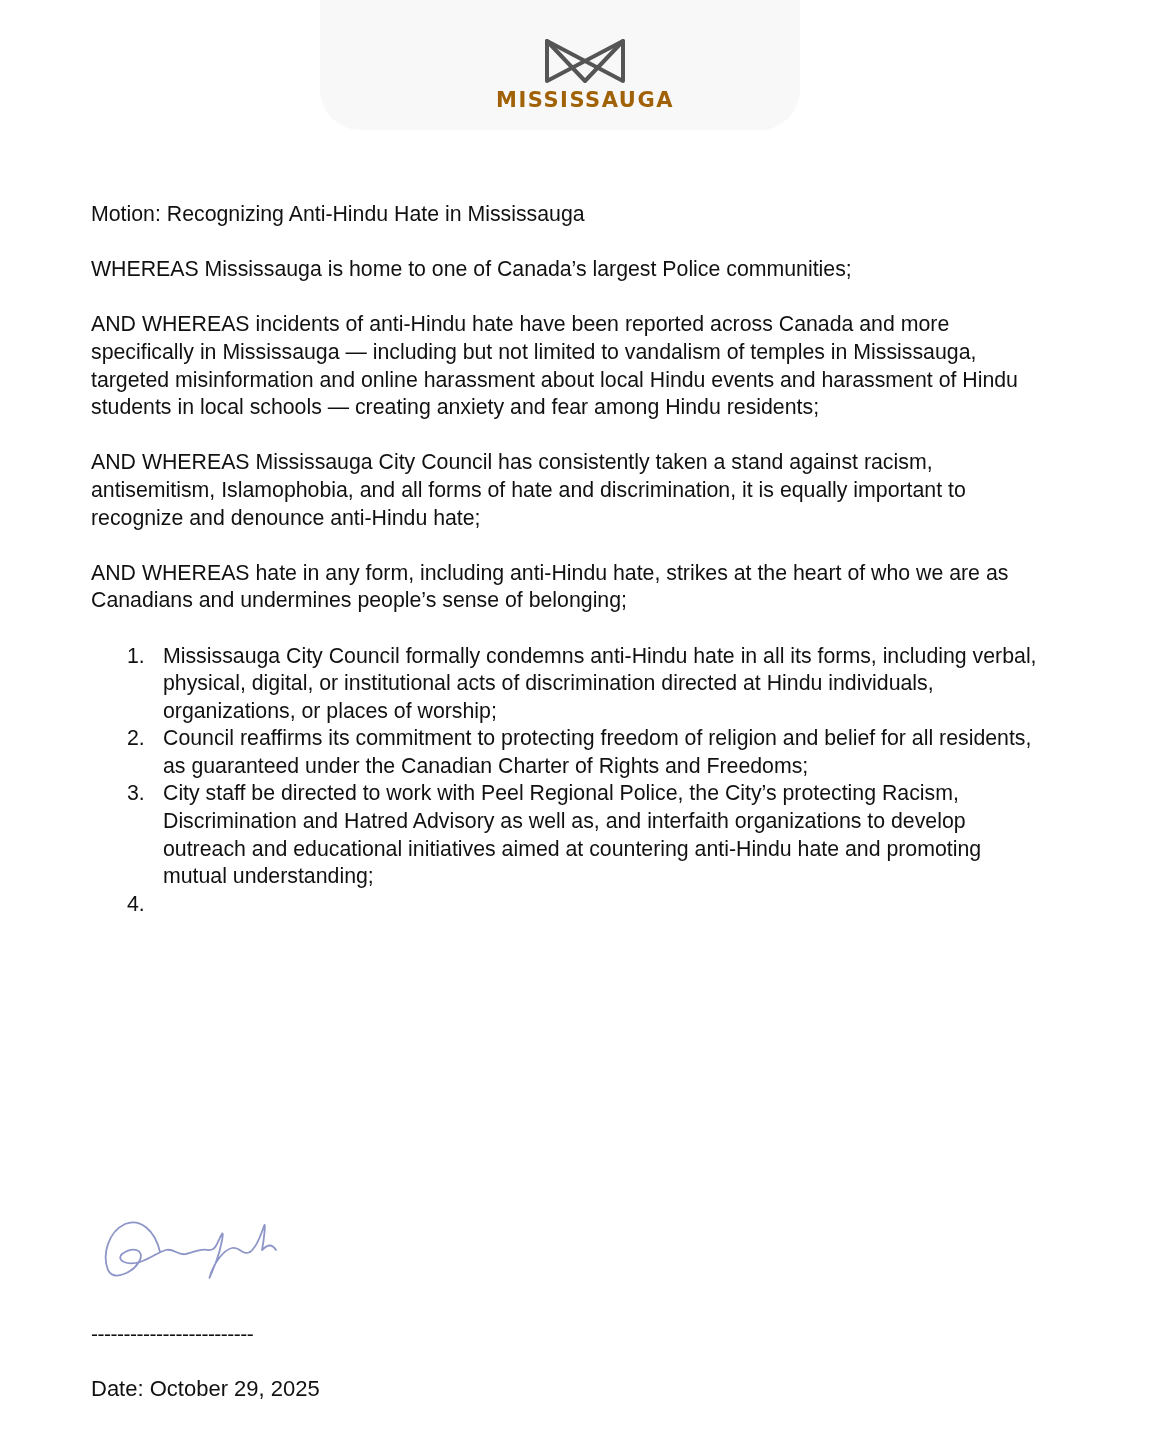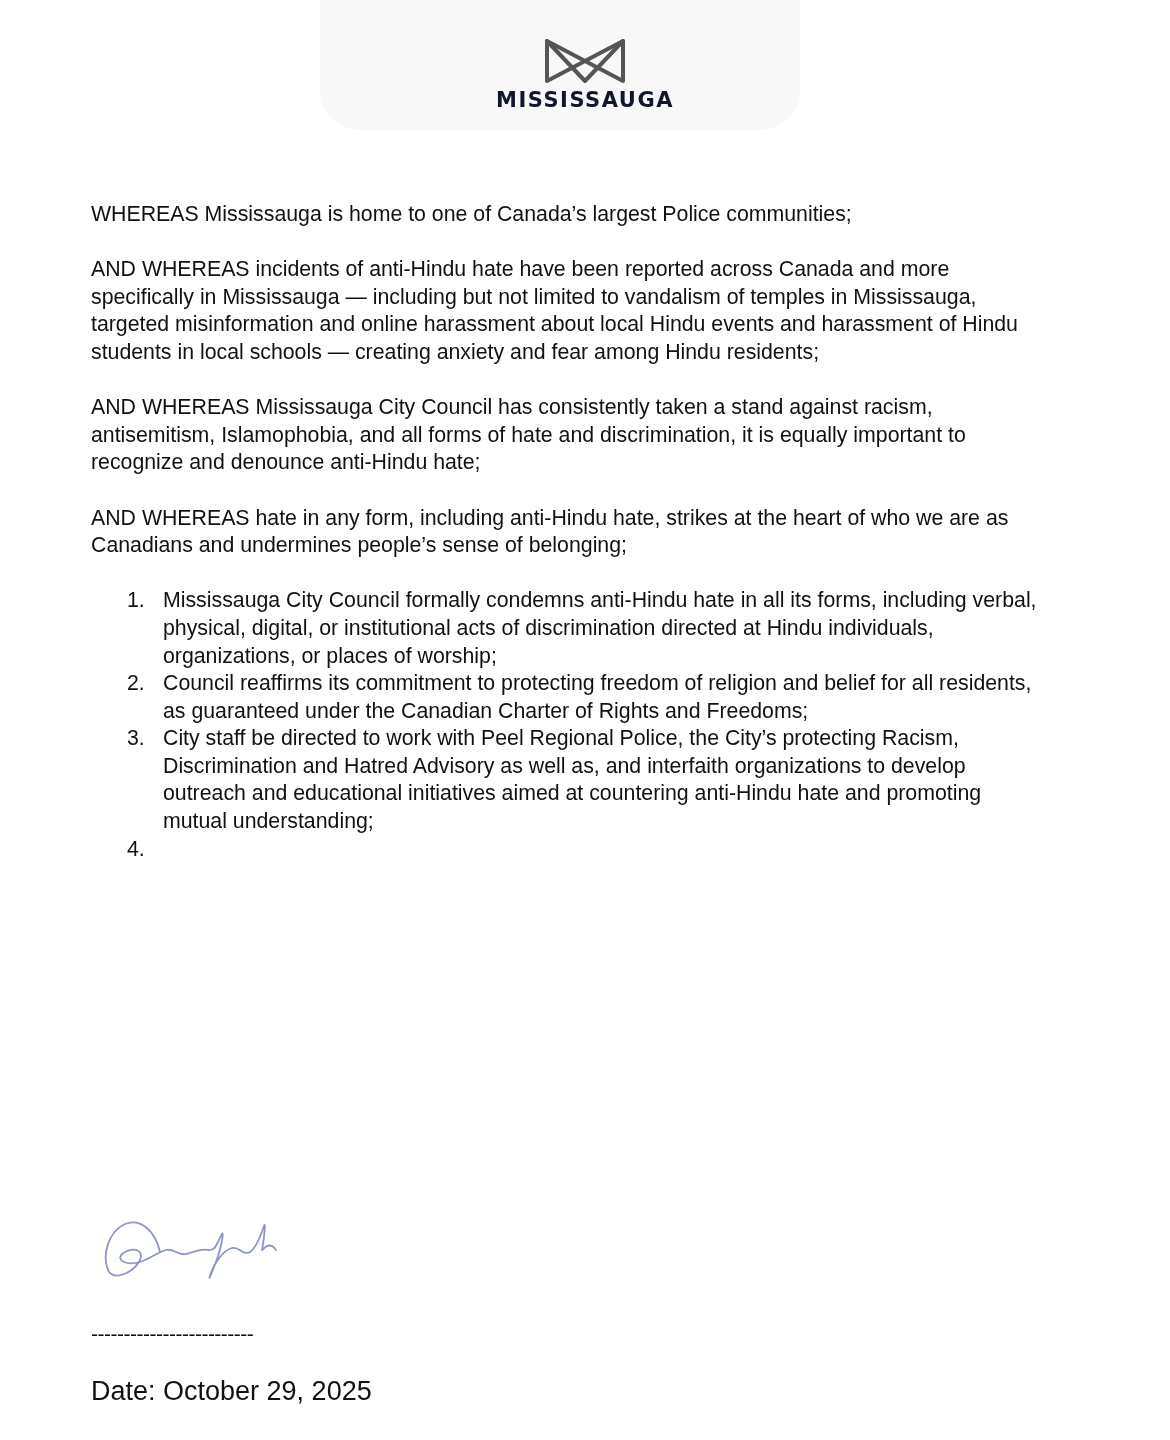--- a/index.html
+++ b/index.html
@@ -32,21 +32,21 @@
       text-align: center;
     }
     .logo svg { display: block; margin: 0 auto; }
     .logo-word {
       display: block;
       margin-top: 4px;
       font-family: "DejaVu Sans", sans-serif;
       font-weight: bold;
       font-size: 21px;
       letter-spacing: 1.5px;
-      color: #0f172a;
+      color: #a16207;
       text-transform: uppercase;
     }
     .doc {
       position: absolute;
       left: 91px;
       top: 201px;
       width: 960px;
       font-size: 21.3px;
       line-height: 27.6px;
       color: #111111;
@@ -81,40 +81,41 @@
       left: 91px;
       top: 1322px;
       font-size: 21px;
       letter-spacing: -0.5px;
       color: #111;
     }
     .date {
       position: absolute;
       left: 91px;
       top: 1376px;
-      font-size: 27px;
+      font-size: 22px;
       color: #111;
     }
   </style>
 </head>
 <body>
 
 <div class="header-band"></div>
 
 <div class="logo">
   <svg width="82" height="46" viewBox="0 0 82 46">
     <g fill="none" stroke="#555555" stroke-width="4" stroke-linejoin="round" stroke-linecap="round">
       <polyline points="3,3 3,43 79,3 79,43 3,3"></polyline>
       <polyline points="3,3 41,43 79,3"></polyline>
     </g>
   </svg>
   <span class="logo-word">MISSISSAUGA</span>
 </div>
 
 <div class="doc">
+  <p class="title">Motion: Recognizing Anti-Hindu Hate in Mississauga</p>
   <p>WHEREAS Mississauga is home to one of Canada’s largest Police communities;</p>
   <p>AND WHEREAS incidents of anti-Hindu hate have been reported across Canada and more specifically in Mississauga — including but not limited to vandalism of temples in Mississauga, targeted misinformation and online harassment about local Hindu events and harassment of Hindu students in local schools — creating anxiety and fear among Hindu residents;</p>
   <p>AND WHEREAS Mississauga City Council has consistently taken a stand against racism, antisemitism, Islamophobia, and all forms of hate and discrimination, it is equally important to recognize and denounce anti-Hindu hate;</p>
   <p>AND WHEREAS hate in any form, including anti-Hindu hate, strikes at the heart of who we are as Canadians and undermines people’s sense of belonging;</p>
   <ol class="resolutions">
     <li>
       <span class="num">1.</span>
       <span>Mississauga City Council formally condemns anti-Hindu hate in all its forms, including verbal, physical, digital, or institutional acts of discrimination directed at Hindu individuals, organizations, or places of worship;</span>
     </li>
     <li>

